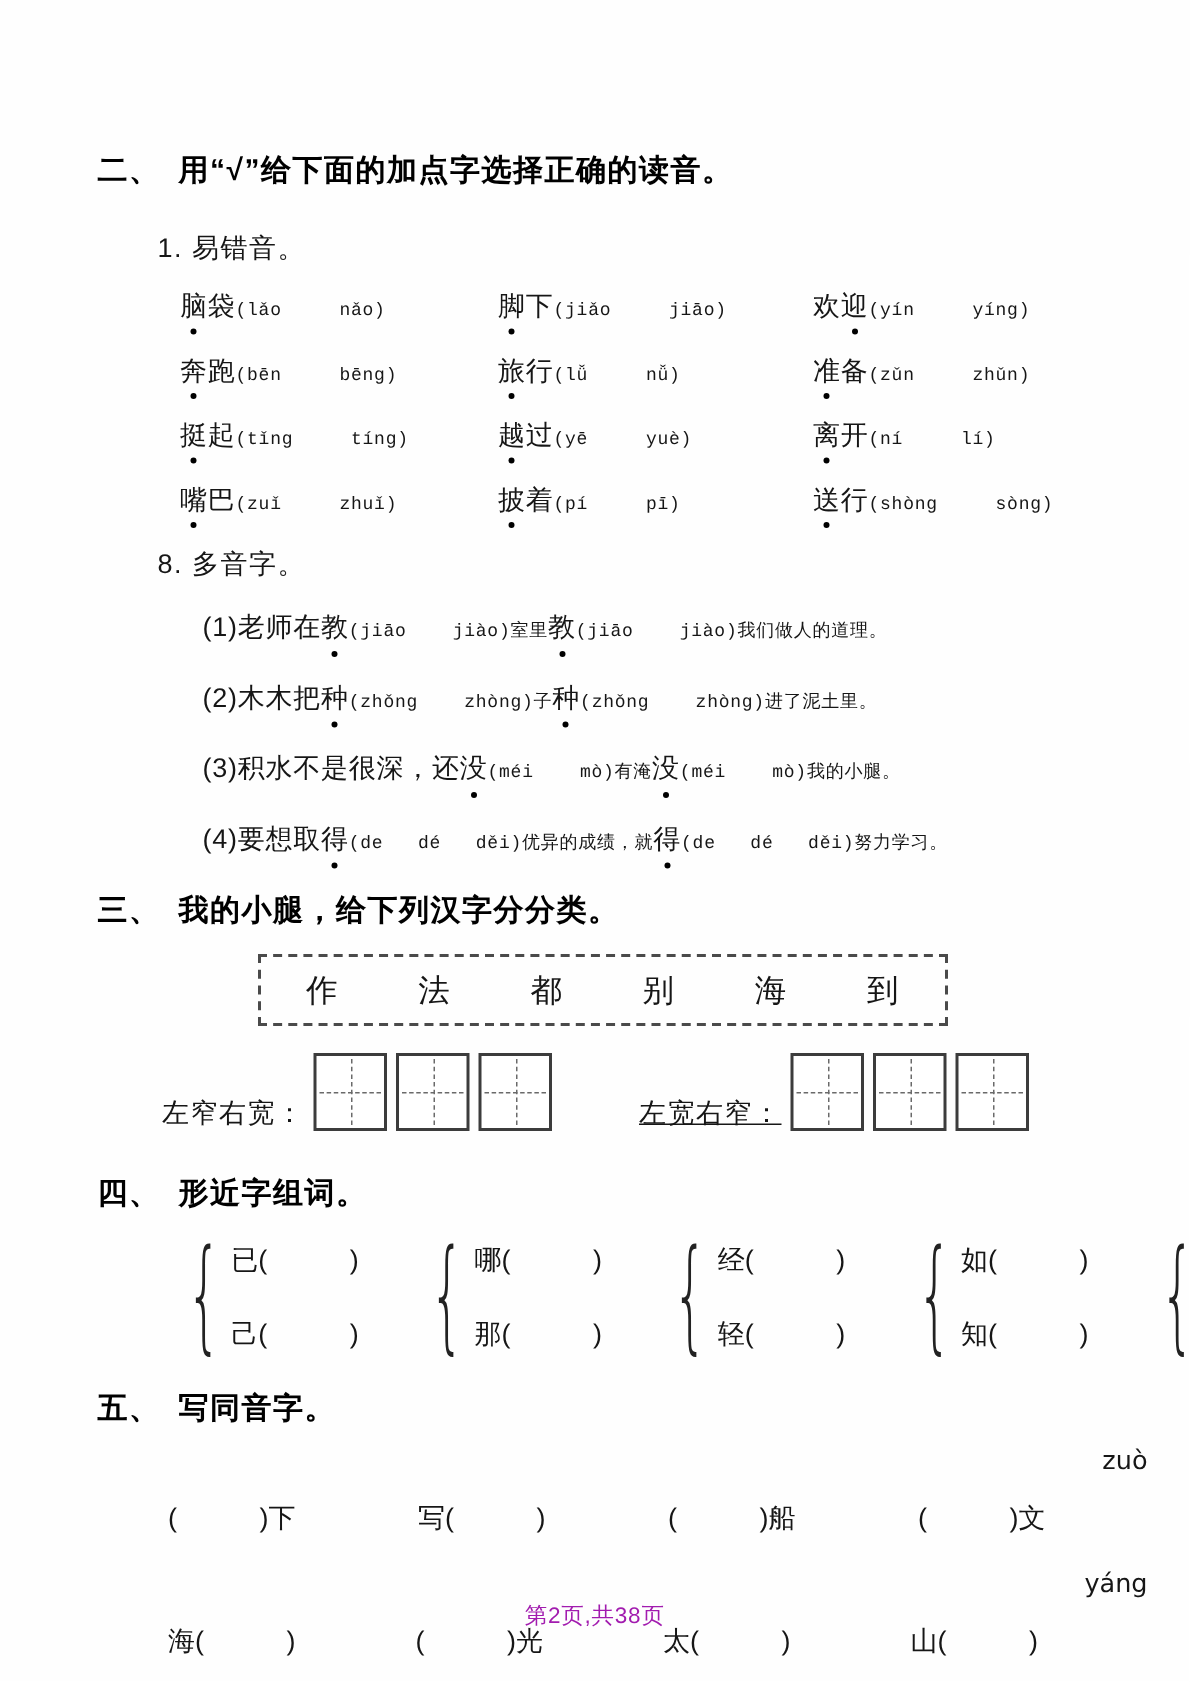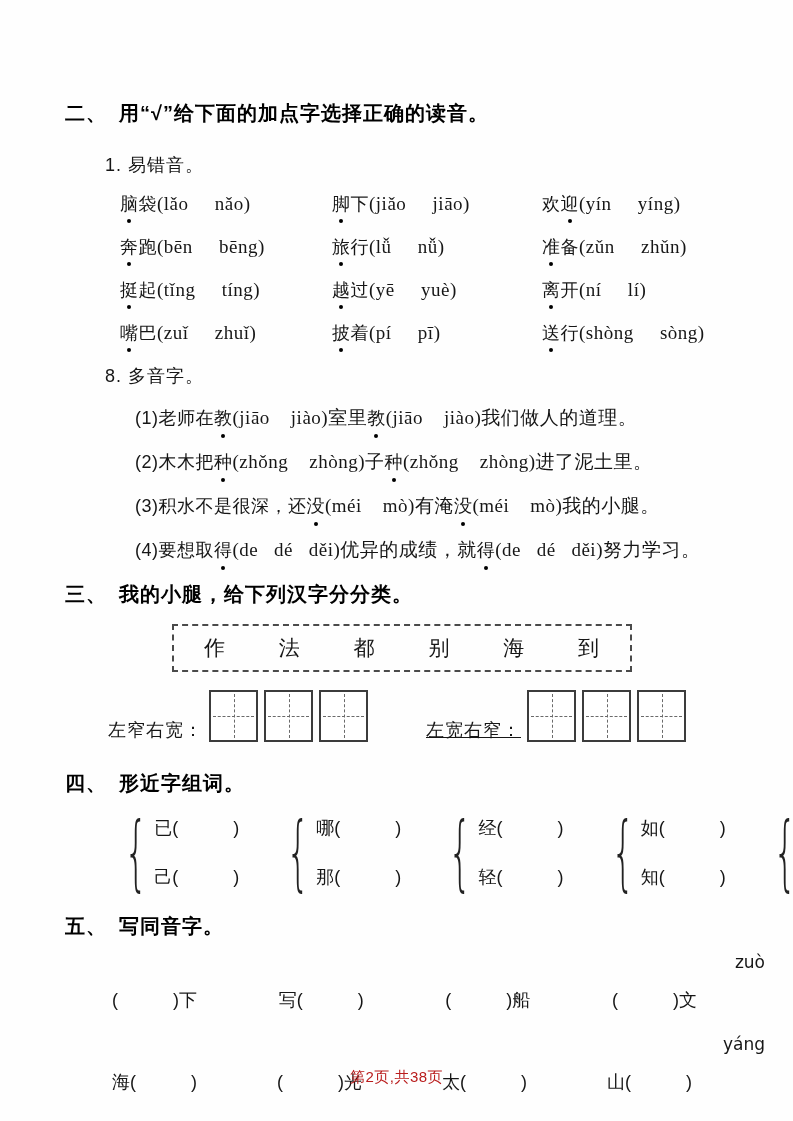--- a/index.html
+++ b/index.html
@@ -30,21 +30,21 @@
   .h5 { margin-top: 18px; margin-bottom: 12px; }
 
   .sublabel { font-size: 18px; margin: 0 0 15px 40px; letter-spacing: 1px; }
   .sublabel2 { margin-top: 2px; margin-bottom: 17px; }
 
   
   .word-row { display: flex; margin-left: 55px; margin-bottom: 19px; height: 24px; }
   .word-item { font-size: 18px; letter-spacing: 0.5px; white-space: nowrap; }
   .word-item:nth-child(1) { width: 212px; }
   .word-item:nth-child(2) { width: 210px; }
-  .pinyin { font-family: Liberation Serif, serif; font-size: 19px; }
+  .pinyin { font-family: Liberation Mono, monospace; font-size: 12px; }
 
   
   .dotted { position: relative; display: inline-block; }
   .dotted::after {
     content: ""; position: absolute; left: 50%; bottom: -7px;
     transform: translateX(-50%);
     width: 4px; height: 4px; border-radius: 50%; background: #000;
   }
 
   
@@ -80,21 +80,21 @@
   .pair-col { display: flex; flex-direction: column; gap: 25px; font-size: 18px; white-space: nowrap; }
 
   
   .hp-pinyin { width: 700px; text-align: right; font-size: 17px; font-family: "DejaVu Sans", sans-serif; margin-bottom: 16px; }
   .hp-row { display: flex; justify-content: space-between; font-size: 18px; margin-bottom: 22px; white-space: nowrap; }
   .hp-row-1 { margin-left: 47px; width: 585px; }
   .hp-row-2 { margin-left: 47px; width: 580px; }
 
   .footer {
     position: absolute; left: 0; top: 1068px; width: 793px;
-    text-align: center; font-size: 15px; color: #b91c1c; letter-spacing: 0.5px;
+    text-align: center; font-size: 15px; color: #a21caf; letter-spacing: 0.5px;
   }
 </style>
 </head>
 <body>
 
 <div class="page">
 
   <div class="heading h2">
     <span class="hnum">二、</span>
     <span>用“√”给下面的加点字选择正确的读音。</span>

